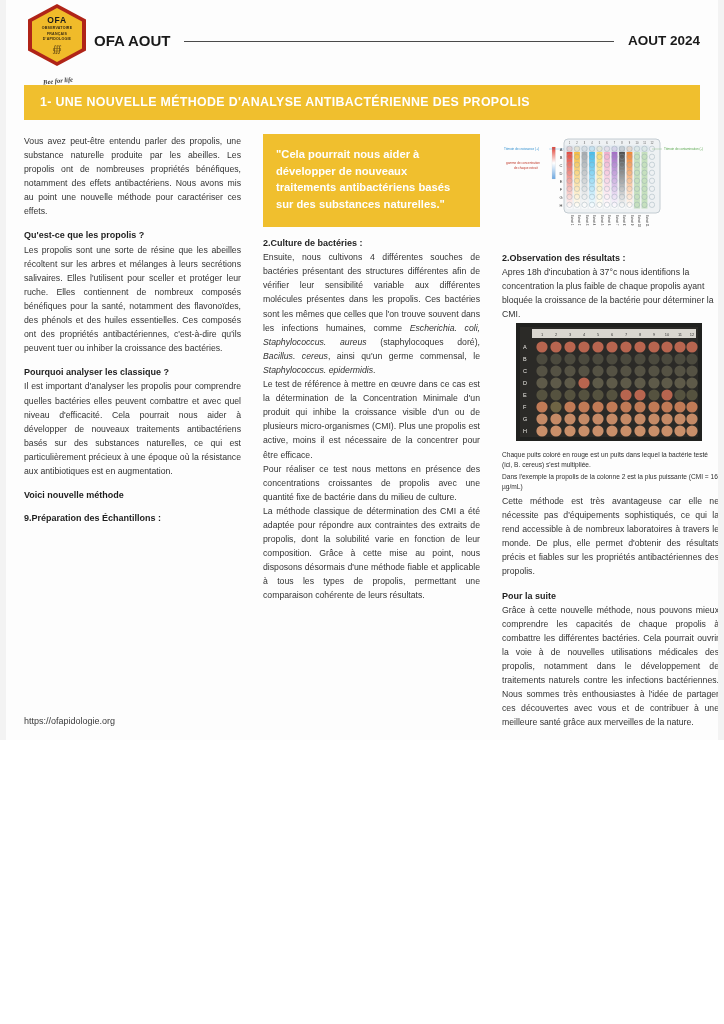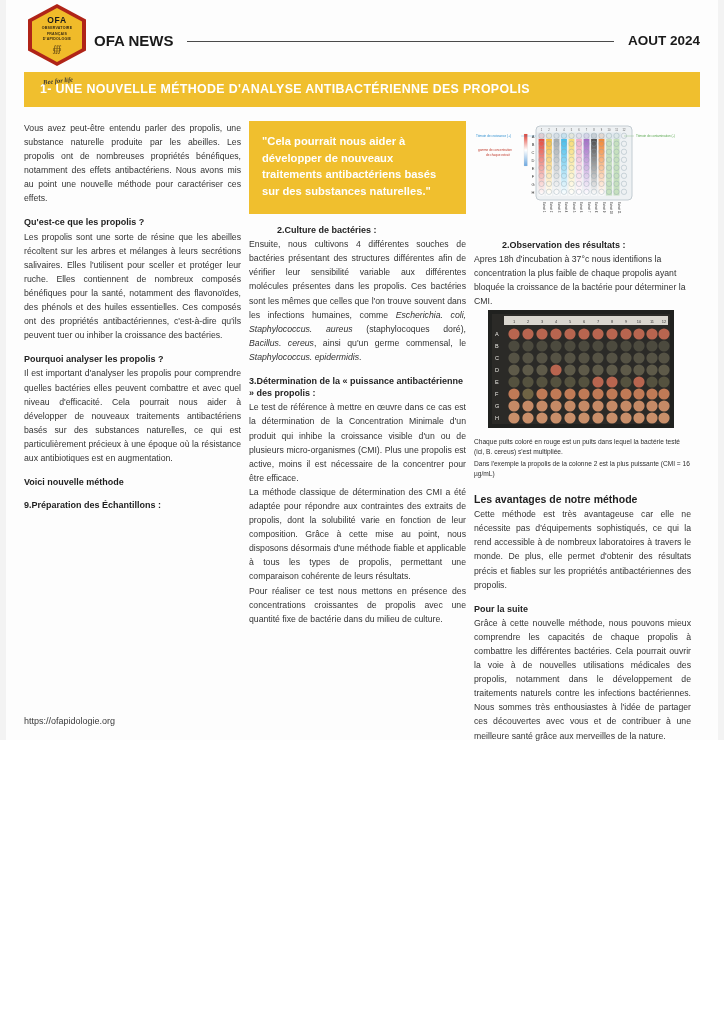--- a/index.html
+++ b/index.html
@@ -87,49 +87,49 @@
   .hero-l3 {
     font-family: "DejaVu Sans", sans-serif;
     font-weight: 900; color:#f0b323;
     font-size: 43px; line-height: 1.0;
     margin-top: 6px; letter-spacing: .5px;
     transform: scaleY(1.14); transform-origin:center;
   }
 
   
   .banner {
-    margin: 0 24px 14px 24px;
+    margin: 13px 24px 14px 24px;
     background: #f0bf2e;
     color: #ffffff;
     font-weight: bold;
     font-size: 12.4px;
     letter-spacing: .35px;
     padding: 10px 16px;
     line-height: 1.2;
   }
 
   
   .cols {
     display: flex;
-    gap: 8px;
+    gap: 22px;
     padding: 0 22px 0 24px;
   }
   .col { width: 217px; flex: 0 0 auto; }
   .col p, .col .body {
     font-size: 8.7px;
     line-height: 1.62;
     text-align: justify;
     margin: 0 0 0 0;
     color: #333333;
   }
   .col h3 {
     font-size: 9px; font-weight: bold; color:#1f1f1f;
     margin: 11px 0 1px 0; line-height:1.35;
   }
-  .col h3.tight { margin-top: 10px; margin-left: 28px; }
+  .col h3.tight { margin-top: 10px; }
   .it { font-style: italic; }
 
   
   .quote {
     background: #f0bf2e;
     color:#ffffff;
     font-weight: bold;
     font-size: 11.2px;
     line-height: 1.5;
     padding: 12px 13px 14px 13px;
@@ -167,48 +167,47 @@
         <div class="hex-inner">
           <div class="hex-ofa">OFA</div>
           <div class="hex-sub" style="white-space:pre-line">OBSERVATOIRE
 FRANÇAIS
 D'APIDOLOGIE</div>
           <div class="hex-bee">∰</div>
         </div>
       </div>
       <div class="logo-tag">Bee for life</div>
     </div>
-    <div class="brand">OFA NEWS</div>
+    <div class="brand">OFA AOUT</div>
     <div class="rule"></div>
     <div class="issue-date">AOUT 2024</div>
   </div>
 
 
   <div class="banner">1- UNE NOUVELLE MÉTHODE D'ANALYSE ANTIBACTÉRIENNE DES PROPOLIS</div>
 
   <div class="cols">
 
     <div class="col">
       <p class="col-first">Vous avez peut-être entendu parler des propolis, une substance naturelle produite par les abeilles. Les propolis ont de nombreuses propriétés bénéfiques, notamment des effets antibactériens. Nous avons mis au point une nouvelle méthode pour caractériser ces effets.</p>
       <h3>Qu'est-ce que les propolis ?</h3>
       <p>Les propolis sont une sorte de résine que les abeilles récoltent sur les arbres et mélanges à leurs secrétions salivaires. Elles l'utilisent pour sceller et protéger leur ruche. Elles contiennent de nombreux composés bénéfiques pour la santé, notamment des flavonoïdes, des phénols et des huiles essentielles. Ces composés ont des propriétés antibactériennes, c'est-à-dire qu'ils peuvent tuer ou inhiber la croissance des bactéries.</p>
-      <h3>Pourquoi analyser les propolis ?</h3>
+      <h3>Pourquoi analyser les classique ?</h3>
       <p>Il est important d'analyser les propolis pour comprendre quelles bactéries elles peuvent combattre et avec quel niveau d'efficacité. Cela pourrait nous aider à développer de nouveaux traitements antibactériens basés sur des substances naturelles, ce qui est particulièrement précieux à une époque où la résistance aux antibiotiques est en augmentation.</p>
       <h3>Voici nouvelle méthode</h3>
       <h3>9.Préparation des Échantillons :</h3>
     </div>
 
     <div class="col">
       <div class="quote">"Cela pourrait nous aider à développer de nouveaux traitements antibactériens basés sur des substances naturelles."</div>
       <h3 class="tight">2.Culture de bactéries :</h3>
       <p class="body"><span> Ensuite, nous cultivons 4 différentes souches de bactéries présentant des structures différentes afin de vérifier leur sensibilité variable aux différentes molécules présentes dans les propolis. Ces bactéries sont les mêmes que celles que l'on trouve souvent dans les infections humaines, comme </span><span class="it">Escherichia. coli, Staphylococcus. aureus</span><span> (staphylocoques doré), </span><span class="it">Bacillus. cereus</span><span>, ainsi qu'un germe commensal, le </span><span class="it">Staphylococcus. epidermidis</span><span>.</span></p>
-      <h3>3.Détermination de la « puissance antibactérienne » des propolis :</h3>
       <p>Le test de référence à mettre en œuvre dans ce cas est la détermination de la Concentration Minimale d'un produit qui inhibe la croissance visible d'un ou de plusieurs micro-organismes (CMI). Plus une propolis est active, moins il  est nécessaire de la concentrer pour être efficace.</p>
+      <p>Pour réaliser ce test nous mettons en présence des concentrations croissantes de propolis avec une quantité fixe de bactérie dans du milieu de culture.</p>
       <p>La méthode classique de détermination des CMI a été adaptée pour répondre aux contraintes des extraits de propolis, dont la solubilité varie en fonction de leur composition. Grâce à cette mise au point, nous disposons désormais d'une méthode fiable et applicable à tous les types de propolis, permettant une comparaison cohérente de leurs résultats.</p>
-      <p>Pour réaliser ce test nous mettons en présence des concentrations croissantes de propolis avec une quantité fixe de bactérie dans du milieu de culture.</p>
     </div>
 
     <div class="col">
 
       <div class="plate-fig">
         <svg viewBox="0 0 217 108" width="217" height="108">
 
           <rect x="62" y="5" width="96" height="74" rx="4" fill="#eef1f3" stroke="#c3ccd2" stroke-width="1"></rect>
 
           <g font-size="2.6" fill="#555" text-anchor="middle" font-family="Liberation Sans, sans-serif">
@@ -583,21 +582,20 @@
                 <circle cx="164" cy="108" r="5.6"></circle>
                 <circle cx="176" cy="108" r="5.6"></circle>
               </g>
           </g>
         </svg>
       </div>
 
       <div class="caption">Chaque puits coloré en rouge est un puits dans lequel la bactérie testé (ici, B. cereus) s'est multipliée.</div>
       <div class="caption">Dans l'exemple la propolis de la colonne 2 est la plus puissante (CMI = 16 µg/mL)</div>
 
-      <h3 style="font-size:10.5px;margin-top:13px">Les avantages de notre méthode</h3>
       <p>Cette méthode est très avantageuse car elle ne nécessite pas d'équipements sophistiqués, ce qui la rend accessible à de nombreux laboratoires à travers le monde. De plus, elle permet d'obtenir des résultats précis et fiables sur les propriétés antibactériennes des propolis.</p>
       <h3>Pour la suite</h3>
       <p>Grâce à cette nouvelle méthode, nous pouvons mieux comprendre les capacités de chaque propolis à combattre les différentes bactéries. Cela pourrait ouvrir la voie à de nouvelles utilisations médicales des propolis, notamment dans le développement de traitements naturels contre les infections bactériennes. Nous sommes très enthousiastes à l'idée de partager ces découvertes avec vous et de contribuer à une meilleure santé grâce aux merveilles de la nature.</p>
     </div>
   </div>
 
   <div class="footer">https://ofapidologie.org</div>
 </div>
 
 </body></html>

